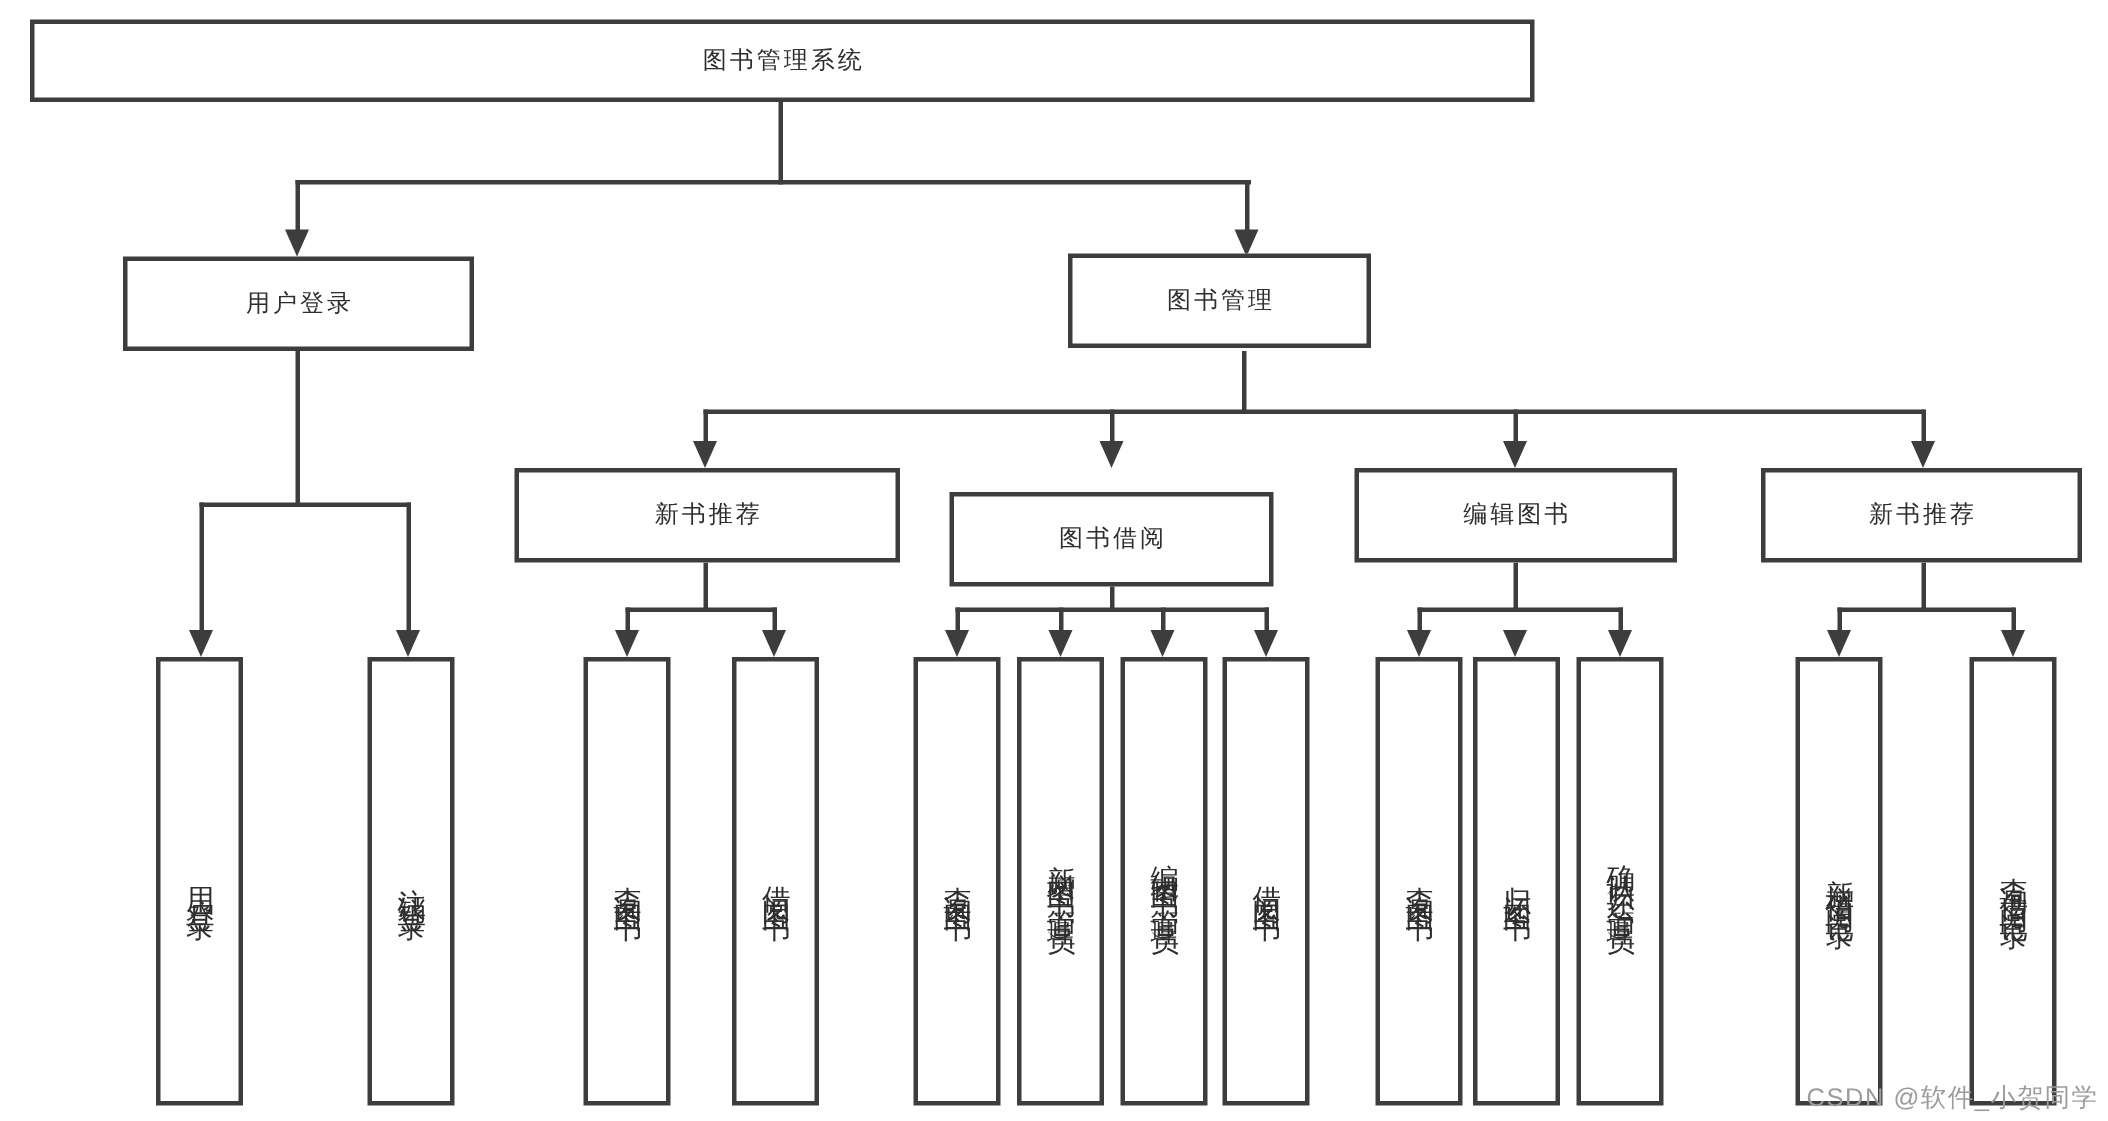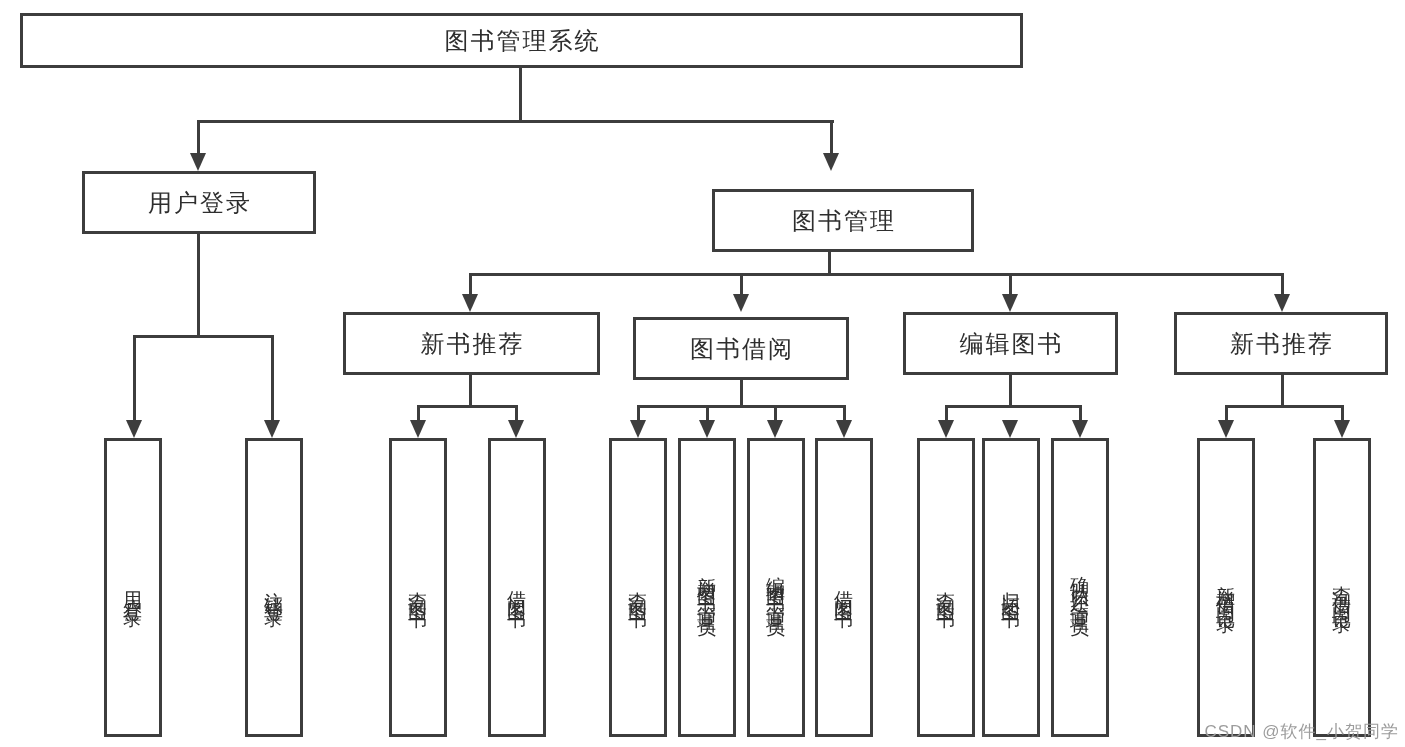--- a/index.html
+++ b/index.html
@@ -20,21 +20,21 @@
     box-sizing: border-box;
     border: 3px solid var(--line-color, #3d3d3d);
     background: #ffffff;
     color: var(--text-color, #2e2e2e);
     display: flex;
     align-items: center;
     justify-content: center;
     z-index: 2;
   }
   .node.h {
-    font-size: 24px;
+    font-size: 16px;
     letter-spacing: 2px;
   }
   .node.h span { padding-left: 2px; }
   .node.v {
     font-size: 19px;
   }
   .node.v span {
     writing-mode: vertical-rl;
     text-orientation: mixed;
     letter-spacing: 6px;
@@ -123,27 +123,27 @@
       <div class="arrow" style="left: 1218px; top: 420px;"></div>
       <div class="arrow" style="left: 1334px; top: 420px;"></div>
     </div>
   <div id="nodes-layer">
       <div class="node h" style="left: 20px; top: 13px; width: 1003px; height: 55px;">
         <span>图书管理系统</span>
       </div>
       <div class="node h" style="left: 82px; top: 171px; width: 234px; height: 63px;">
         <span>用户登录</span>
       </div>
-      <div class="node h" style="left: 712px; top: 189px; width: 262px; height: 63px; justify-content: center;">
+      <div class="node h" style="left: 712px; top: 169px; width: 202px; height: 63px; justify-content: center;">
         <span>图书管理</span>
       </div>
       <div class="node h" style="left: 343px; top: 312px; width: 257px; height: 63px;">
         <span>新书推荐</span>
       </div>
-      <div class="node h" style="left: 633px; top: 317px; width: 216px; height: 63px;">
+      <div class="node h" style="left: 633px; top: 328px; width: 216px; height: 63px;">
         <span>图书借阅</span>
       </div>
       <div class="node h" style="left: 903px; top: 312px; width: 215px; height: 63px;">
         <span>编辑图书</span>
       </div>
       <div class="node h" style="left: 1174px; top: 312px; width: 214px; height: 63px;">
         <span>新书推荐</span>
       </div>
       <div class="node v" style="left: 104px; top: 438px; width: 58px; height: 299px;">
         <span>用户登录</span>

